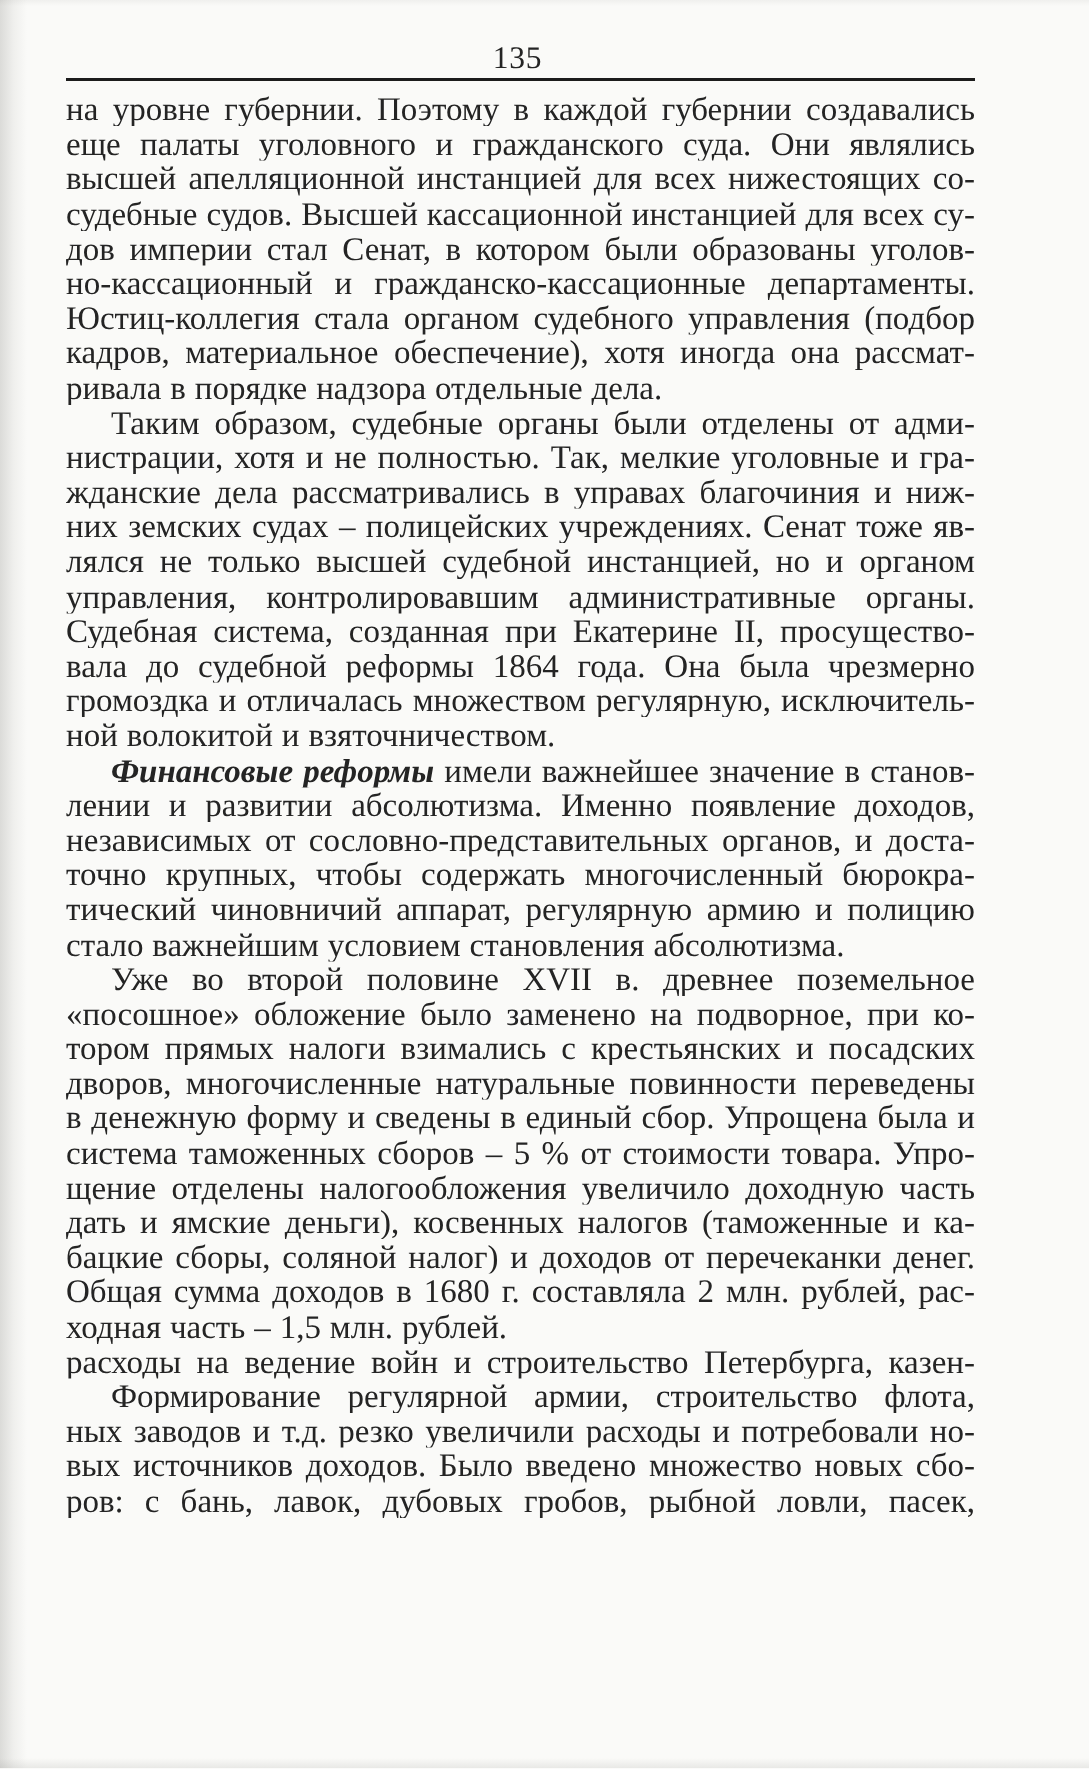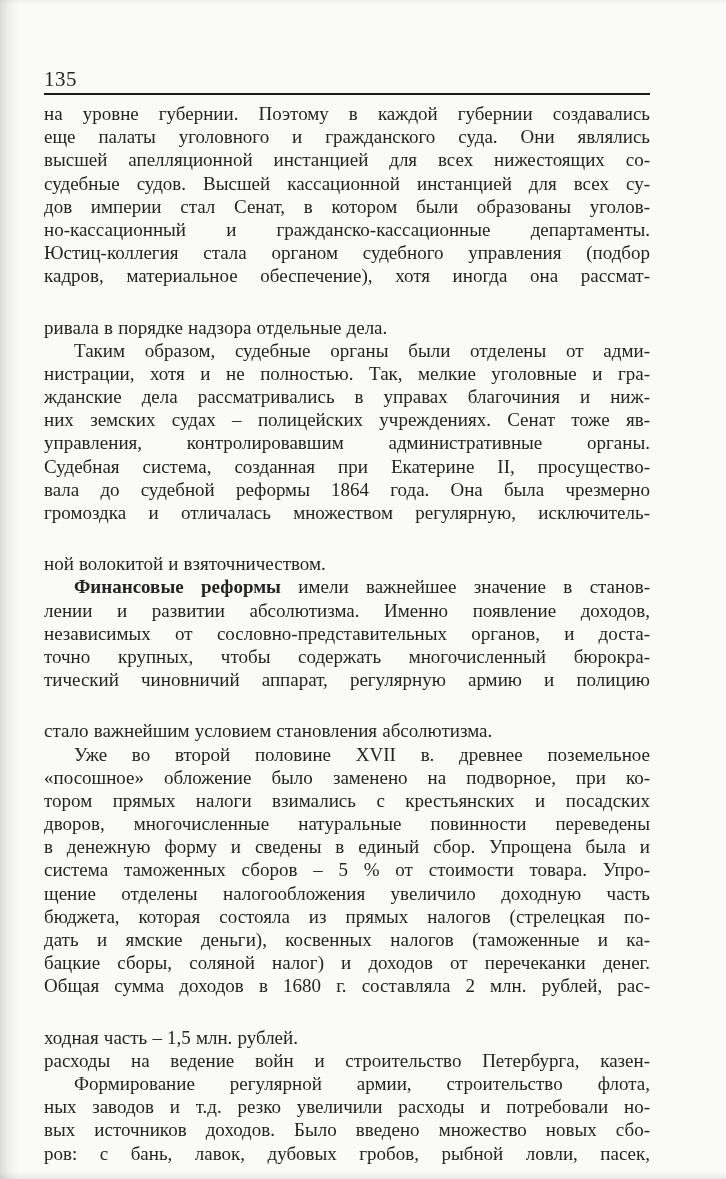--- a/index.html
+++ b/index.html
@@ -45,53 +45,53 @@
       rgba(120,120,115,0) 100%);
     pointer-events: none;
   }
   .content {
     position: absolute;
     left: 44px;
     top: 0;
     width: 606px;
   }
   .page-number {
-    margin-top: 66px;
+    margin-top: 25px;
     height: 27px;
     line-height: 27px;
-    text-align: left;
+    text-align: center;
     padding-right: 4px;
     font-size: 21px;
     letter-spacing: 0.5px;
   }
   .header-rule {
     border-top: 2px solid var(--rule, #1c1c1c);
     height: 0;
   }
   .text-block {
     margin-top: 7px;
-    font-size: 19px;
+    font-size: 22px;
     line-height: 23.2px;
   }
   .line {
     height: 23.2px;
     text-align: justify;
     text-align-last: justify;
     overflow: hidden;
     word-spacing: 0.02em;
   }
   .line.para-end {
     text-align-last: left;
-    margin-top: 28px;
   }
   .line.indent {
     text-indent: 30px;
   }
   .lead {
     font-weight: bold;
+    font-style: italic;
   }
 </style>
 </head>
 <body>
 
 <div class="page">
   <div class="edge-shadow-left"></div>
   <div class="edge-shadow-top"></div>
   <div class="edge-shadow-bottom"></div>
 
@@ -105,39 +105,39 @@
         <div class="line">судебные судов. Высшей кассационной инстанцией для всех су-</div>
         <div class="line">дов империи стал Сенат, в котором были образованы уголов-</div>
         <div class="line">но-кассационный и гражданско-кассационные департаменты.</div>
         <div class="line">Юстиц-коллегия стала органом судебного управления (подбор</div>
         <div class="line">кадров, материальное обеспечение), хотя иногда она рассмат-</div>
         <div class="line para-end">ривала в порядке надзора отдельные дела.</div>
         <div class="line indent">Таким образом, судебные органы были отделены от адми-</div>
         <div class="line">нистрации, хотя и не полностью. Так, мелкие уголовные и гра-</div>
         <div class="line">жданские дела рассматривались в управах благочиния и ниж-</div>
         <div class="line">них земских судах – полицейских учреждениях. Сенат тоже яв-</div>
+        <div class="line">лялся не только высшей судебной инстанцией, но и органом</div>
         <div class="line">управления, контролировавшим административные органы.</div>
         <div class="line">Судебная система, созданная при Екатерине II, просущество-</div>
         <div class="line">вала до судебной реформы 1864 года. Она была чрезмерно</div>
         <div class="line">громоздка и отличалась множеством регулярную, исключитель-</div>
         <div class="line para-end">ной волокитой и взяточничеством.</div>
         <div class="line indent"><span class="lead">Финансовые реформы</span> имели важнейшее значение в станов-</div>
         <div class="line">лении и развитии абсолютизма. Именно появление доходов,</div>
         <div class="line">независимых от сословно-представительных органов, и доста-</div>
         <div class="line">точно крупных, чтобы содержать многочисленный бюрокра-</div>
         <div class="line">тический чиновничий аппарат, регулярную армию и полицию</div>
         <div class="line para-end">стало важнейшим условием становления абсолютизма.</div>
         <div class="line indent">Уже во второй половине XVII в. древнее поземельное</div>
         <div class="line">«посошное» обложение было заменено на подворное, при ко-</div>
         <div class="line">тором прямых налоги взимались с крестьянских и посадских</div>
         <div class="line">дворов, многочисленные натуральные повинности переведены</div>
         <div class="line">в денежную форму и сведены в единый сбор. Упрощена была и</div>
         <div class="line">система таможенных сборов – 5 % от стоимости товара. Упро-</div>
         <div class="line">щение отделены налогообложения увеличило доходную часть</div>
-        <div class="line">бюджета, которая состояла из прямых налогов (стрелецкая по-</div>
         <div class="line">дать и ямские деньги), косвенных налогов (таможенные и ка-</div>
         <div class="line">бацкие сборы, соляной налог) и доходов от перечеканки денег.</div>
         <div class="line">Общая сумма доходов в 1680 г. составляла 2 млн. рублей, рас-</div>
         <div class="line para-end">ходная часть – 1,5 млн. рублей.</div>
         <div class="line">расходы на ведение войн и строительство Петербурга, казен-</div>
         <div class="line indent">Формирование регулярной армии, строительство флота,</div>
         <div class="line">ных заводов и т.д. резко увеличили расходы и потребовали но-</div>
         <div class="line">вых источников доходов. Было введено множество новых сбо-</div>
         <div class="line">ров: с бань, лавок, дубовых гробов, рыбной ловли, пасек,</div>
       </div>

